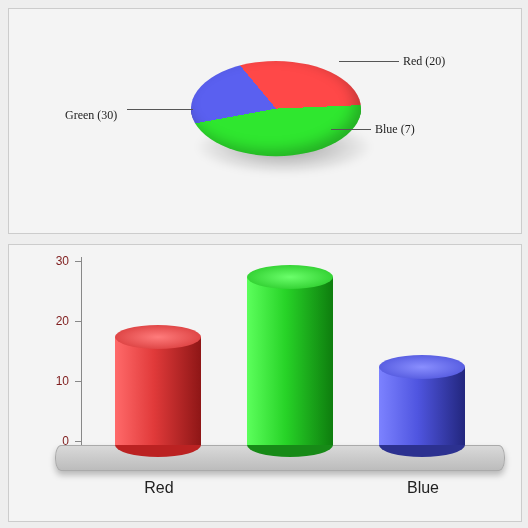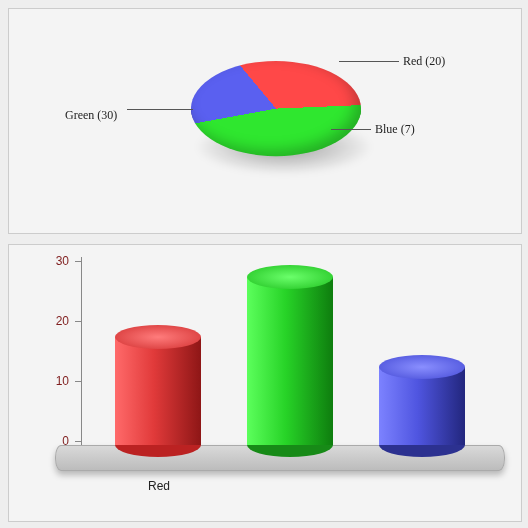--- a/index.html
+++ b/index.html
@@ -6,21 +6,21 @@
   .panel{position:absolute;background:#f4f4f4;border:1px solid #ccc;}
   #pie-panel{left:8px;top:8px;width:512px;height:224px;}
   #bar-panel{left:8px;top:244px;width:512px;height:276px;}
 
   
   .pie-label{position:absolute;font-size:12px;white-space:nowrap;font-family:Liberation Serif, serif;}
   .leader{position:absolute;height:1px;background:#555;}
   .ytick{position:absolute;left:0;width:60px;text-align:right;font-size:12px;color:#7f1d1d;}
   .ytickline{position:absolute;left:66px;width:6px;height:1px;background:#888;}
   .axis{position:absolute;background:#888;}
-  .xlabel{position:absolute;top:234px;width:120px;text-align:center;font-size:12px;}
+  .xlabel{position:absolute;top:234px;width:120px;text-align:center;font-size:16px;}
 
   .cyl{position:absolute;width:86px;}
   .cyl .body{position:absolute;left:0;right:0;bottom:12px;}
   .cyl .top{position:absolute;left:0;right:0;height:24px;border-radius:50%;}
   .cyl .bot{position:absolute;left:0;right:0;bottom:0;height:24px;border-radius:50%;}
 
   .base{position:absolute;left:46px;right:16px;top:200px;height:24px;
         background:linear-gradient(#d9d9d9,#bcbcbc);border:1px solid #aaa;
         border-radius:6px/12px;box-shadow:0 4px 6px rgba(0,0,0,.25);}
 </style>
@@ -80,13 +80,14 @@
     <div class="top" style="top:0;background:radial-gradient(#6bff6b,#1fc11f);"></div>
   </div>
 
   <div class="cyl" style="left:370px;top:110px;height:102px;">
     <div class="bot" style="background:#2c3190;"></div>
     <div class="body" style="top:12px;background:linear-gradient(90deg,#7c82ff,#4f55e0 45%,#22267d);"></div>
     <div class="top" style="top:0;background:radial-gradient(#8a8fff,#454bd6);"></div>
   </div>
 
   <span class="xlabel" style="left:90px;">Red</span>
+  <span class="xlabel" style="left:354px;">Blue</span>
 </div>
 
 </body></html>

